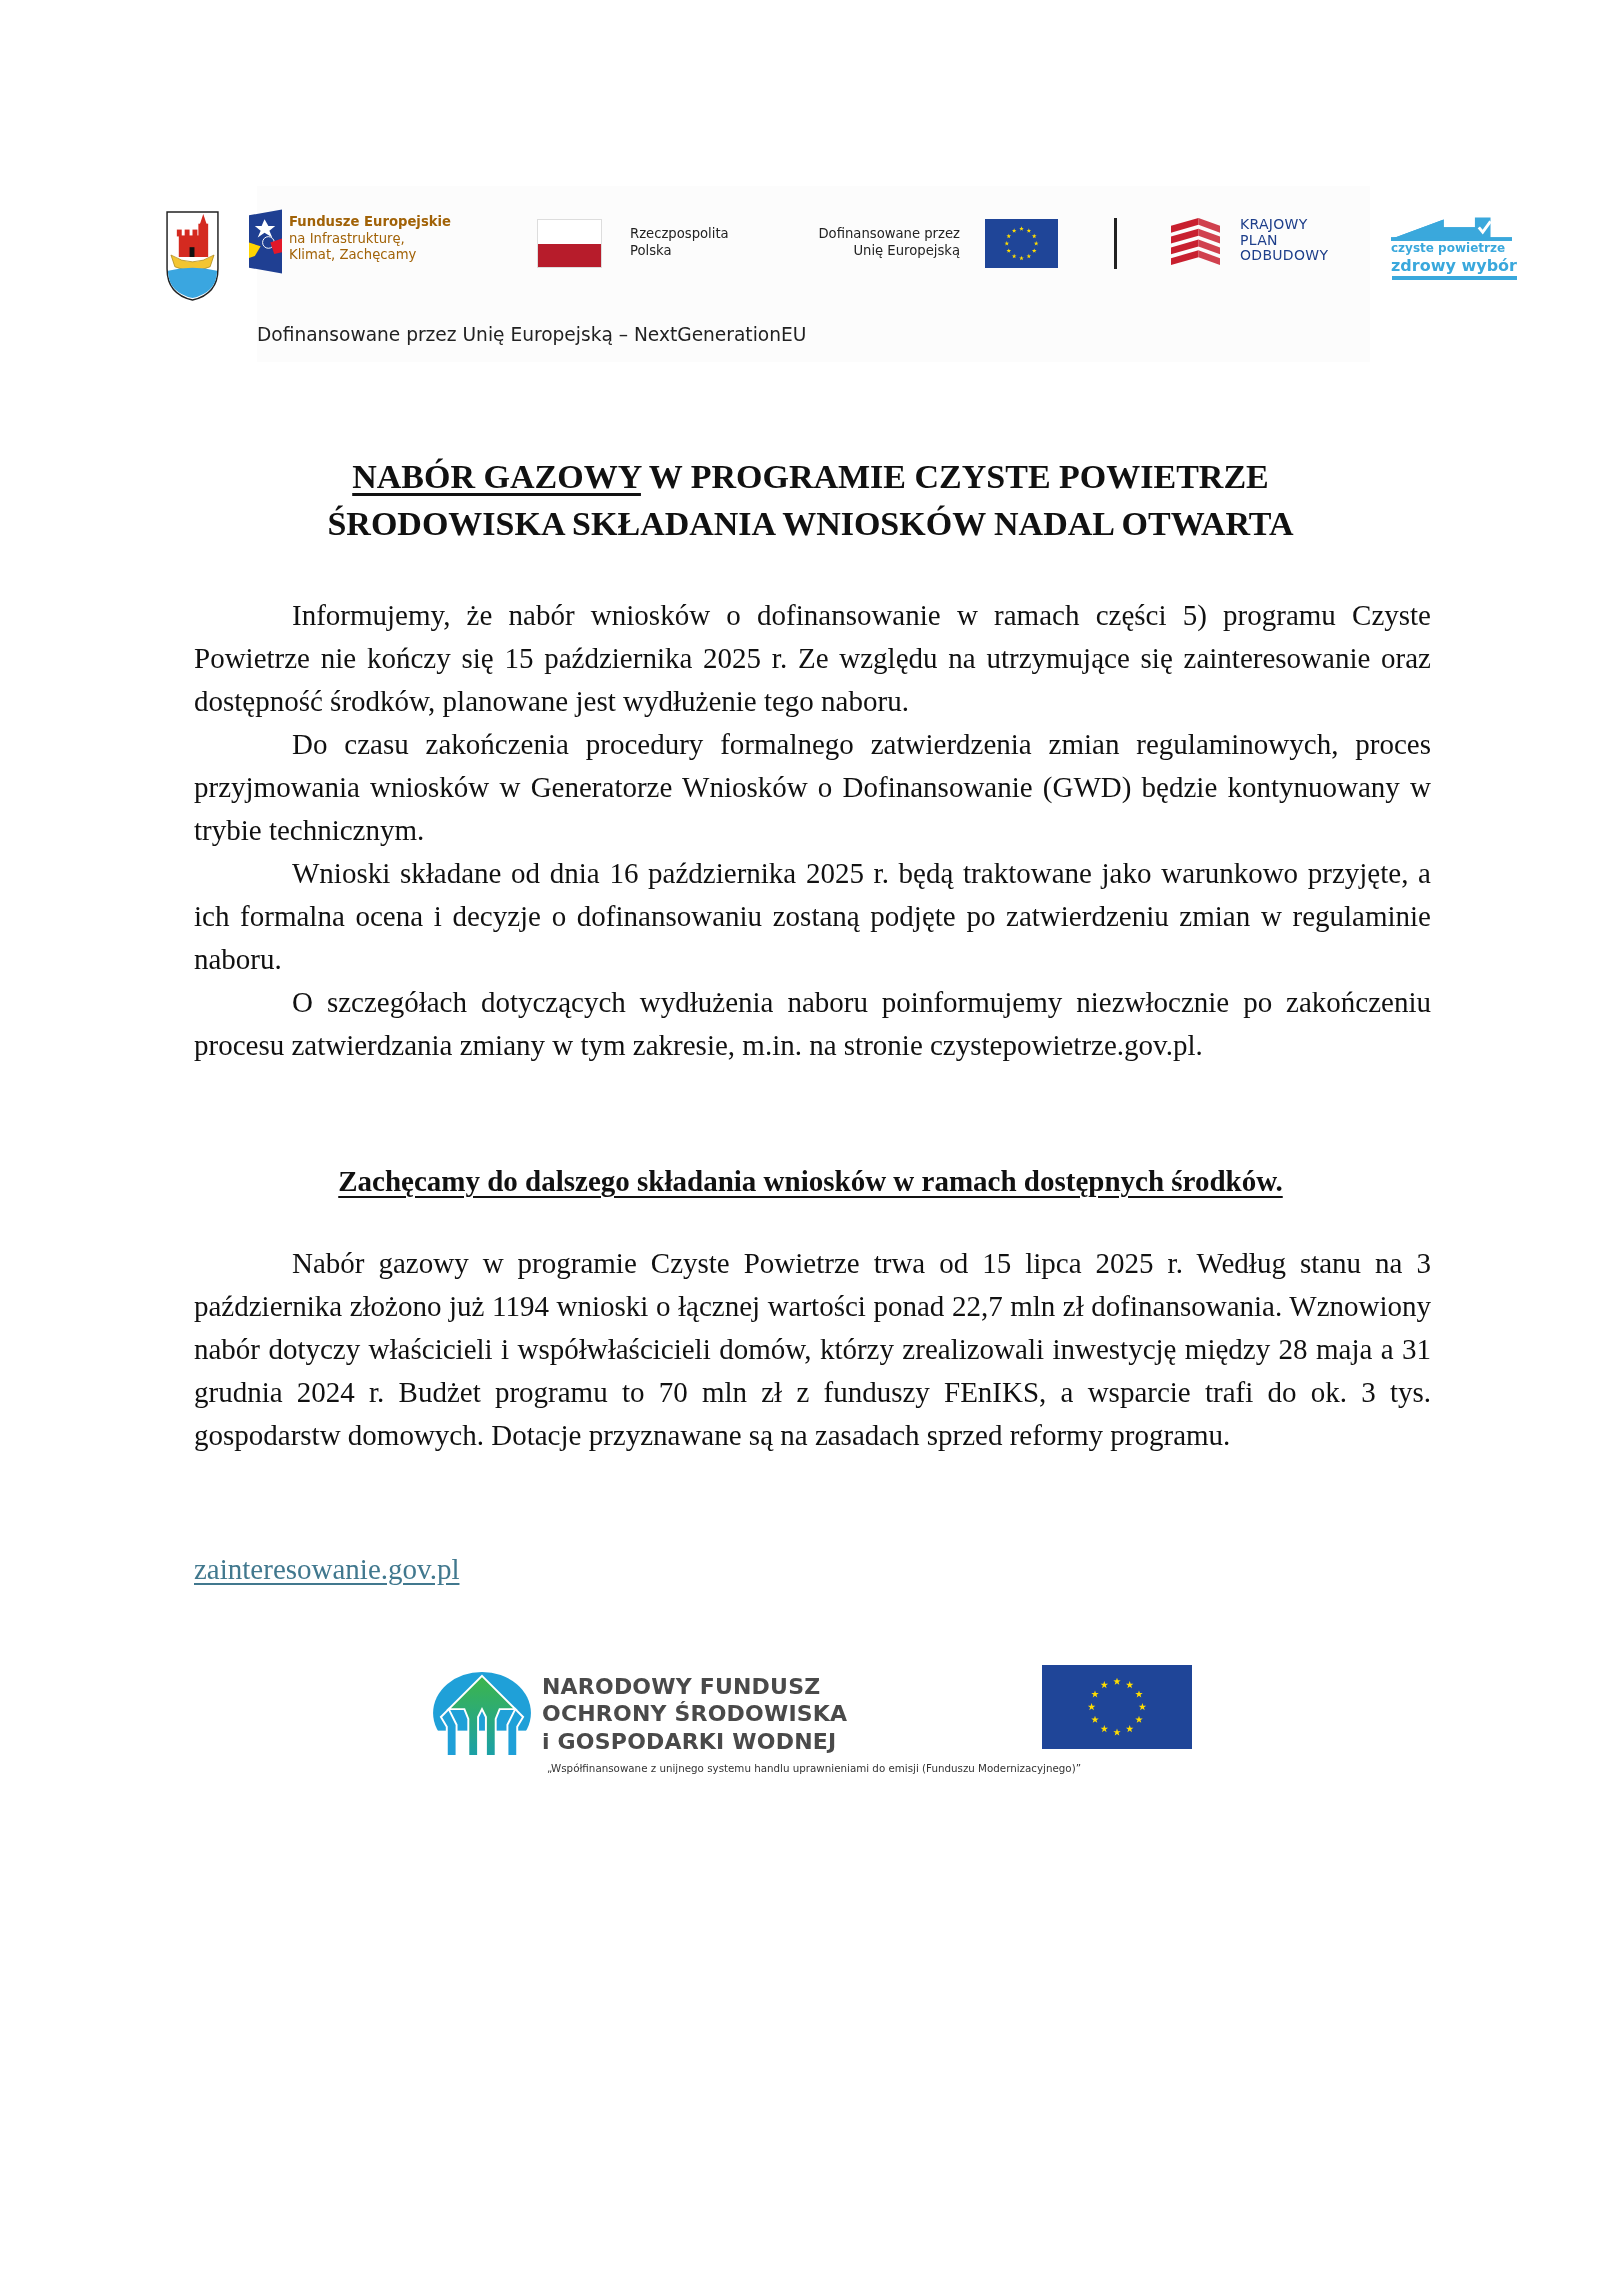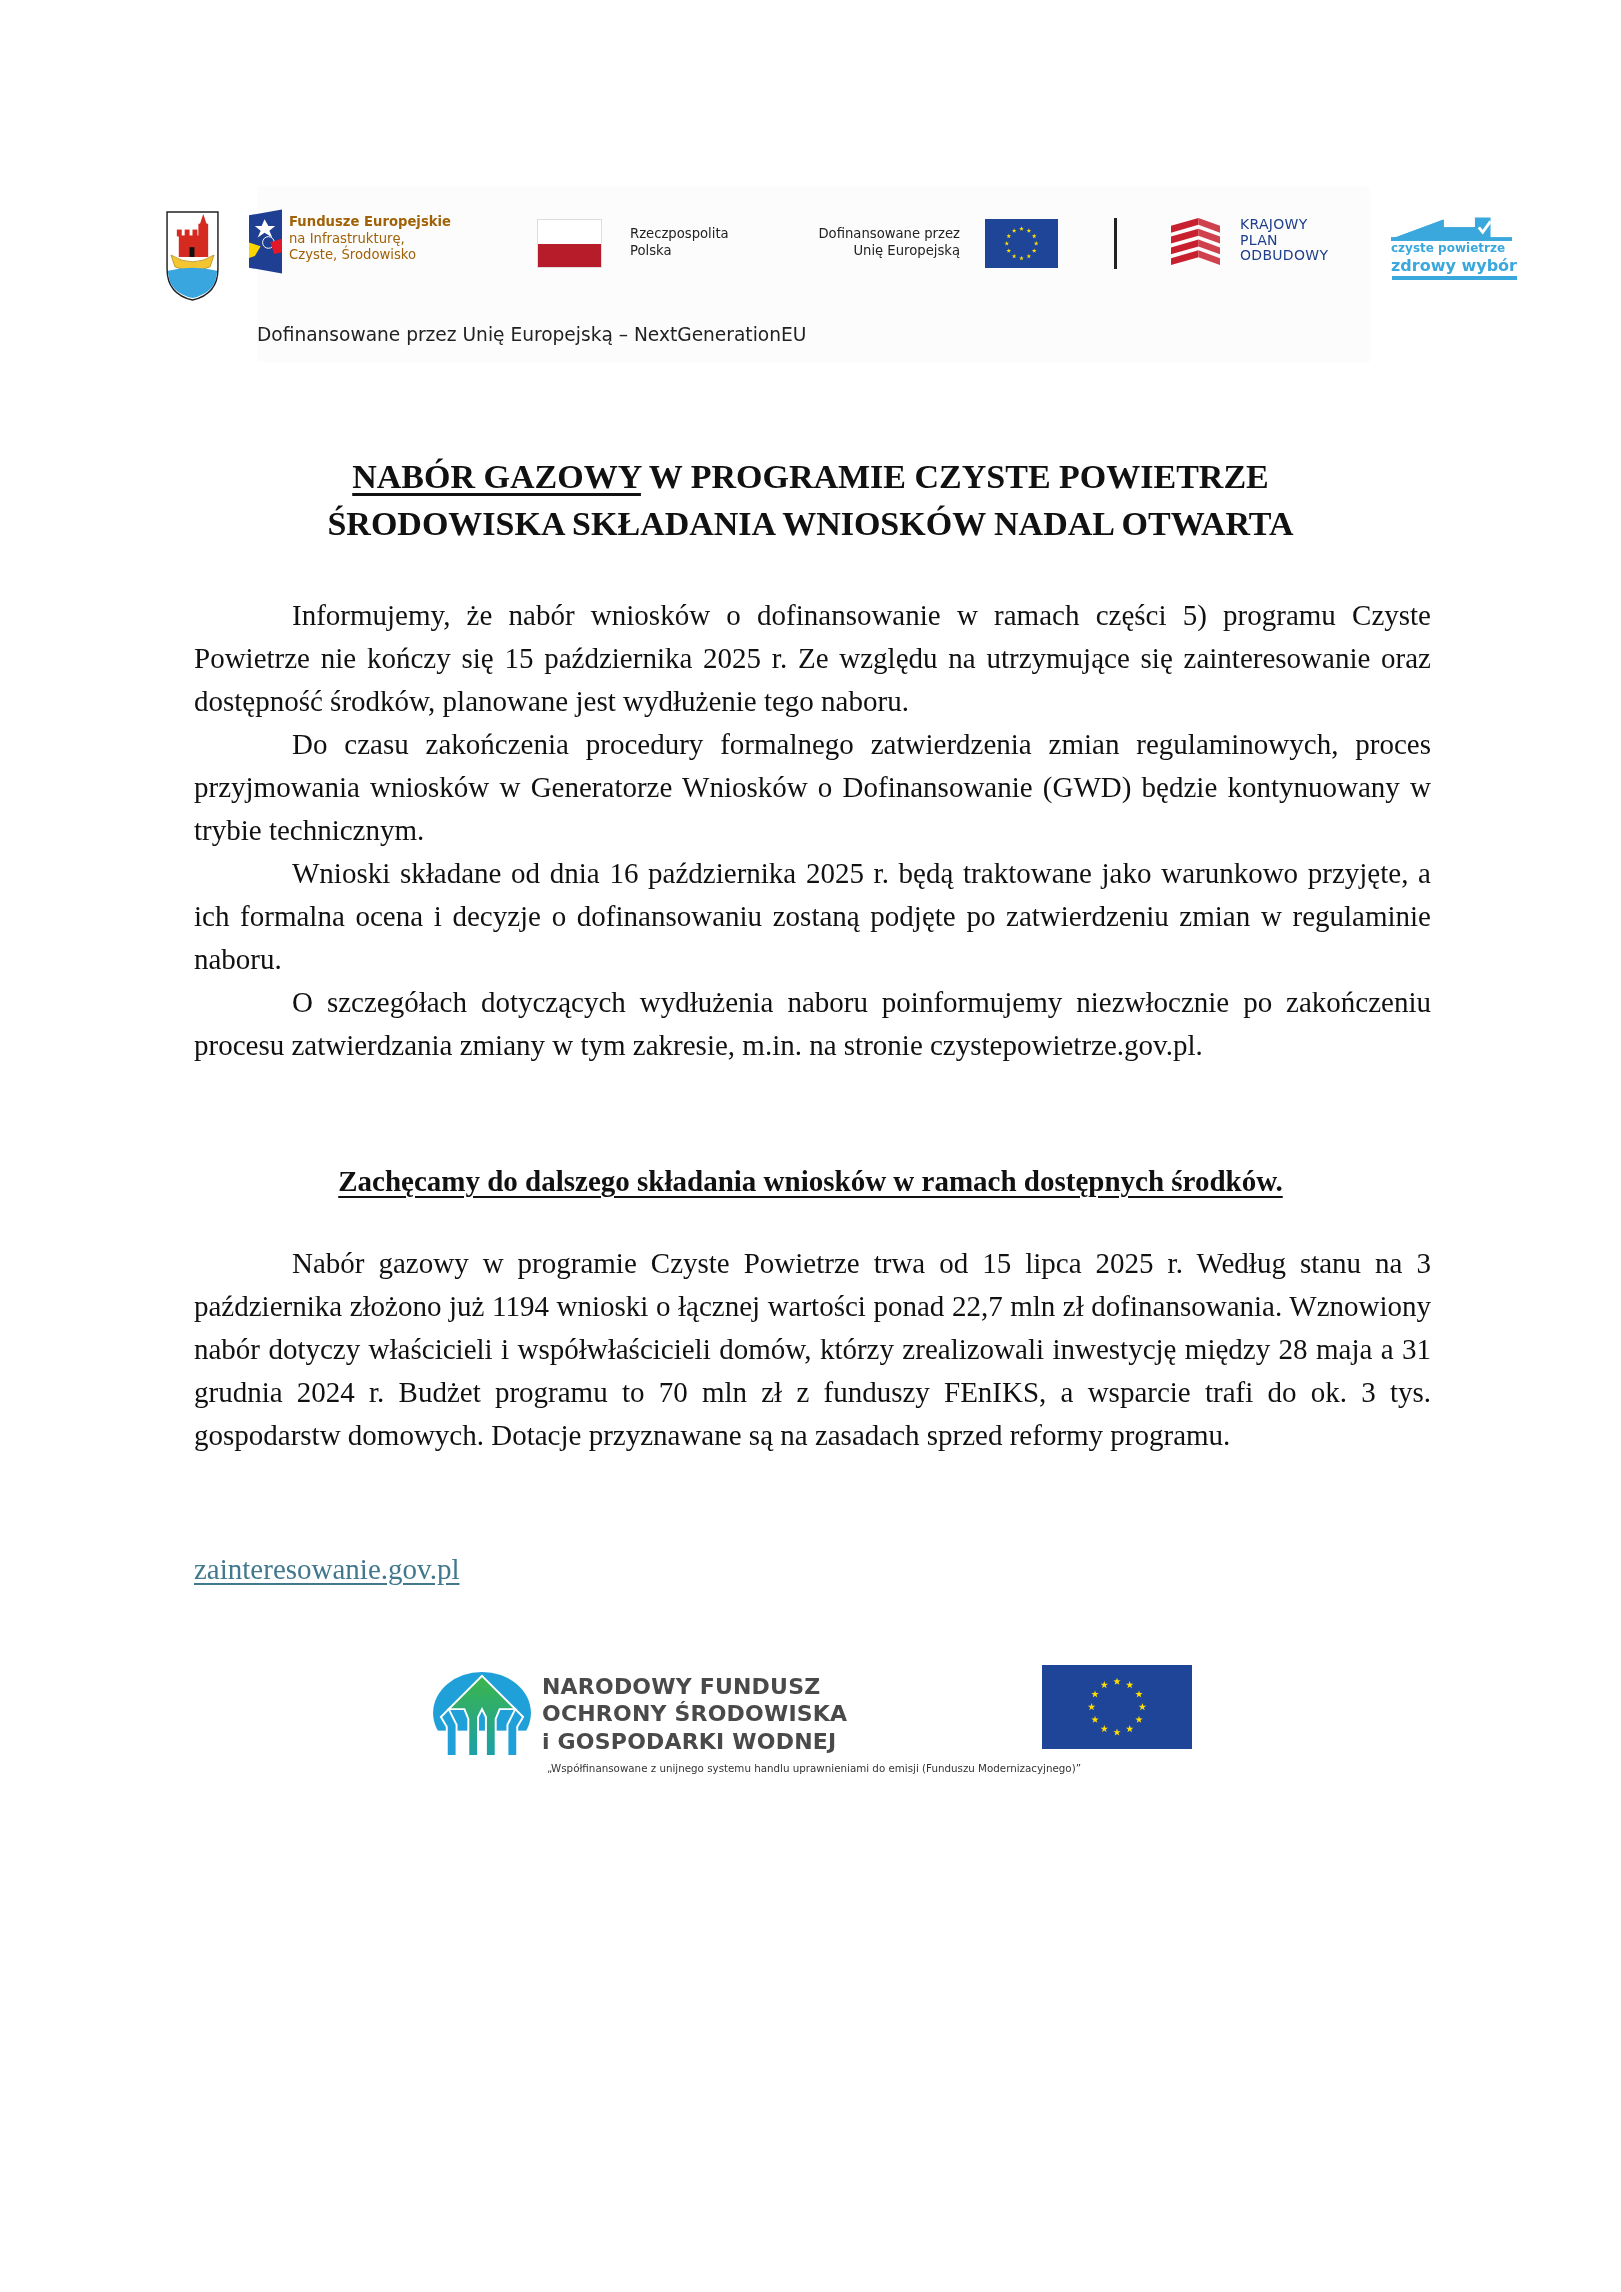--- a/index.html
+++ b/index.html
@@ -66,21 +66,21 @@
 <svg class="fe-logo" viewBox="0 0 34 66">
   <polygon points="0,6 34,0 34,66 0,60" fill="#1f3f92"></polygon>
   <polygon points="16,10 20,17 27,17 21,22 24,29 16,24 9,29 12,22 6,17 13,17" fill="#fff"></polygon>
   <circle cx="20" cy="34" r="6" fill="#1f3f92" stroke="#fff" stroke-width="1"></circle>
   <polygon points="0,34 12,38 6,48 0,50" fill="#ffd500"></polygon>
   <polygon points="22,34 34,30 34,44 26,46" fill="#e2182a"></polygon>
 </svg>
 <div class="fe-text">
   <span class="bold1">Fundusze Europejskie</span><br>
   <span>na Infrastrukturę,</span><br>
-  <span>Czyste, Środowisko</span>
+  <span>Klimat, Zachęcamy</span>
 </div>
 
 <div class="pl-flag">
     <div class="w"></div>
     <div class="r"></div>
   </div>
 <div class="rp-text">
   <span>Rzeczpospolita</span><br>
   <span>Polska</span>
 </div>

